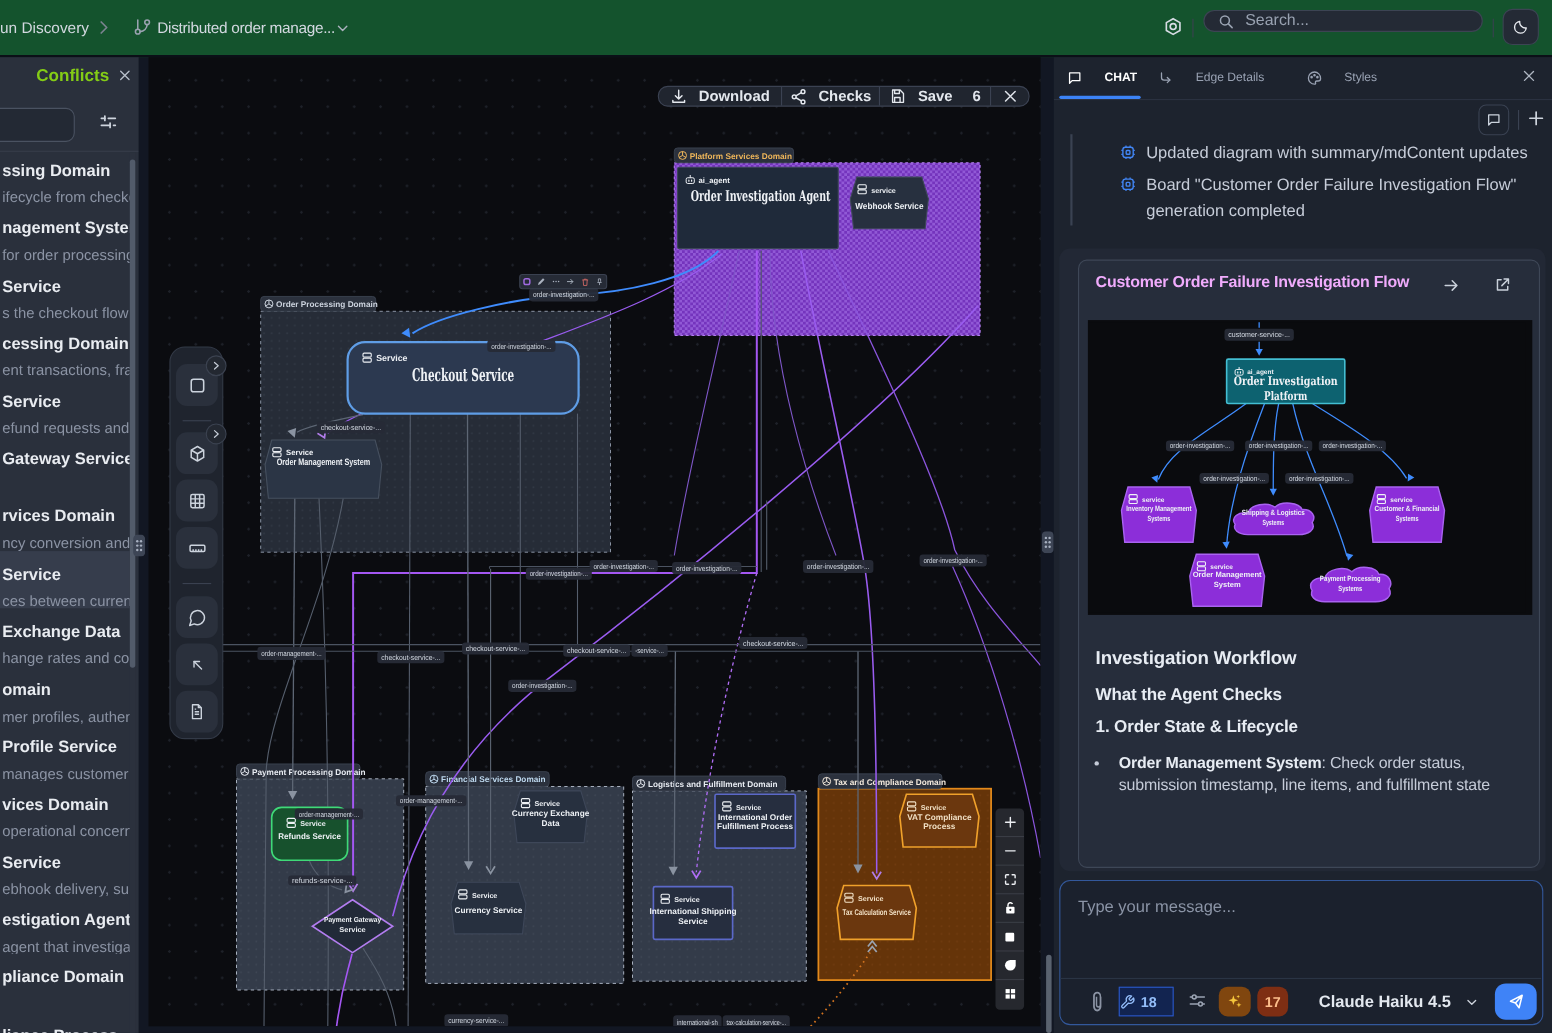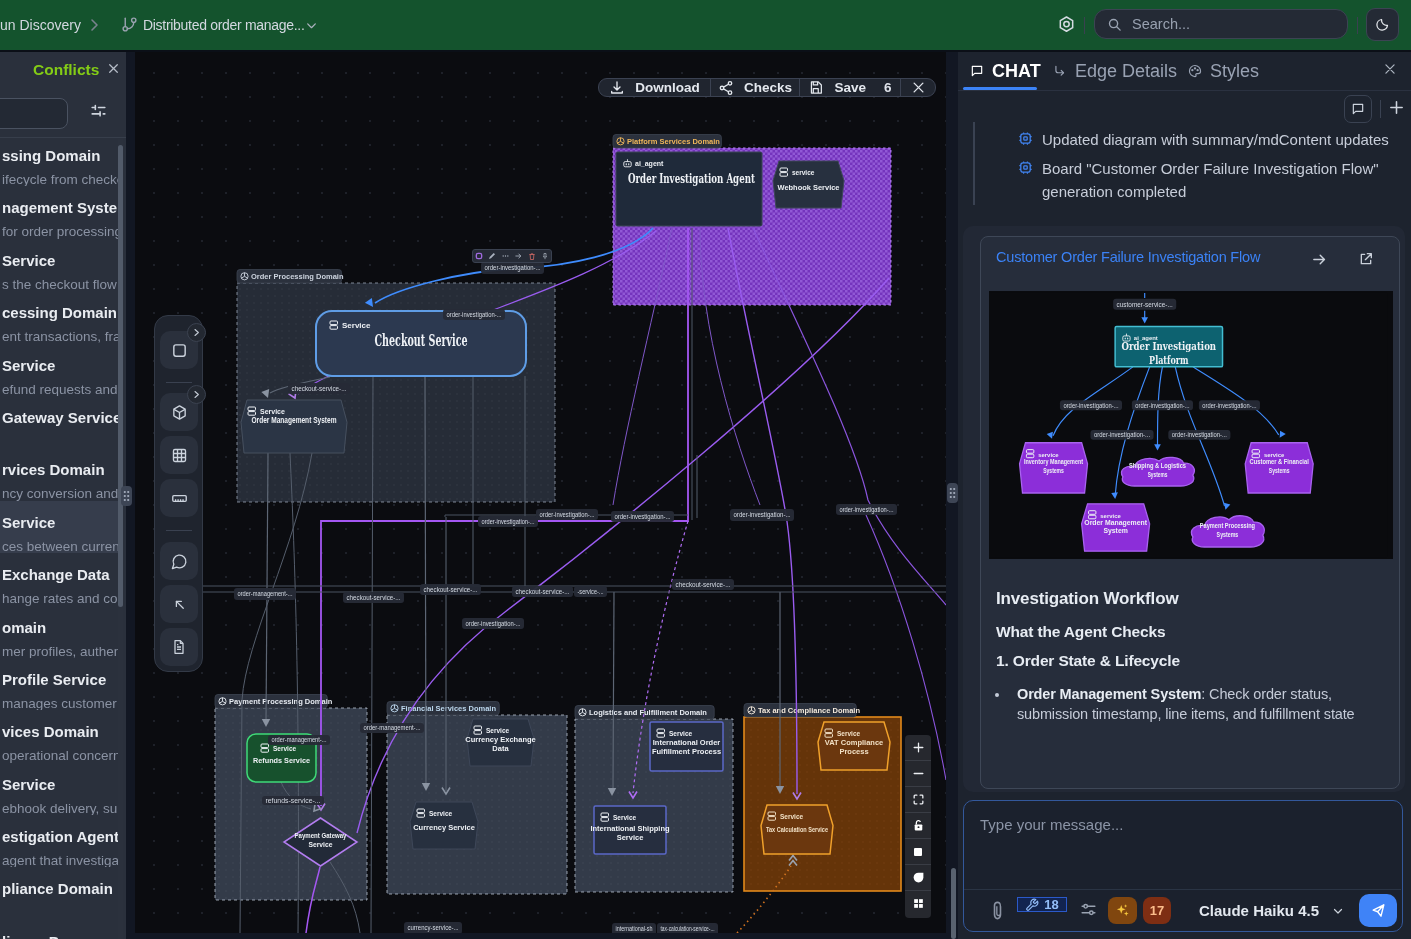--- a/index.html
+++ b/index.html
@@ -9,21 +9,21 @@
   svg{display:block}
   
   #topbar{left:0;top:0;width:1411px;height:50px;background:#14532d;border-bottom:2px solid #0b0f17}
   #topbar .crumb{font-size:14px;color:#d3d8e0;line-height:50px;white-space:nowrap}
   #crumb-sep{left:90px;top:0;color:#7a828f;font-size:13px}
   #branch-icon{left:121px;top:16px;color:#9aa2b0}
   #crumb-name{left:143px;letter-spacing:-0.3px}
   #crumb-caret{left:305px;top:19px;color:#aab1bd}
   #gear-btn{left:1057px;top:14px;width:20px;height:22px;color:#d6dbe3}
   #hdr-div1{left:1084px;top:17px;width:1px;height:17px;background:#3a4150}
-  #searchbox{left:1094px;top:9px;width:254px;height:30px;border:1px solid #3c4453;border-radius:12px;background:#242a35;display:flex;align-items:center;box-sizing:border-box}
+  #searchbox{left:1094px;top:9px;width:254px;height:20px;border:1px solid #3c4453;border-radius:12px;background:#242a35;display:flex;align-items:center;box-sizing:border-box}
   #searchbox .mag{margin-left:12px;color:#9aa3b2}
   #searchbox .ph{margin-left:10px;font-size:14.5px;color:#98a1b0}
   #hdr-div2{left:1357px;top:17px;width:1px;height:17px;background:#3a4150}
   #moon-btn{left:1366px;top:8px;width:33px;height:33px;border:1px solid #3c4453;border-radius:9px;background:#242a35;display:flex;align-items:center;justify-content:center;box-sizing:border-box;color:#e8ebf0}
   
   #sidebar{left:0;top:52px;width:126px;height:887px;background:#2a303c;overflow:hidden}
   #sb-title{left:33px;top:9px;font-size:15.5px;font-weight:bold;color:#84cc16}
   #sb-close{left:107px;top:10px;font-size:15px;color:#b6bdc8}
   #sb-search{left:-46px;top:46px;width:112px;height:29px;border:1px solid #4a5261;border-radius:8px;background:#232934}
   #sb-filter{left:89px;top:50px;width:20px;height:20px;color:#ced4dd}
@@ -55,51 +55,51 @@
   .pal-badge{position:absolute;right:-8px;top:-8px;width:17px;height:17px;border-radius:50%;background:#232831;border:1px solid #3b4250;display:flex;align-items:center;justify-content:center;color:#c3cad4}
   
   #zoombar{left:770px;top:683px;width:26px;height:183px;background:#26282e;border-radius:4px;overflow:hidden}
   .zb-btn{height:25px;display:flex;align-items:center;justify-content:center;color:#eceef2;border-bottom:1px solid #3a3d45}
   .zb-btn:last-child{border-bottom:none}
   
   #edgebar{left:337px;top:197px;width:80px;height:14px;background:#262b36;border:1px solid #3a4150;border-radius:3px;display:flex;align-items:center;justify-content:space-around;box-sizing:border-box}
   
   #panel{left:958px;top:52px;width:453px;height:887px;background:#1d232e;overflow:hidden}
   #tabs{left:0;top:0;width:453px;height:38px;border-bottom:1px solid #2a3140}
-  .tab{position:absolute;top:0;height:38px;display:flex;align-items:center;gap:8px;font-size:18px;color:#99a2b3}
+  .tab{position:absolute;top:0;height:38px;display:flex;align-items:center;gap:20px;font-size:11px;color:#99a2b3}
   .tab.active{color:#fff;font-weight:bold}
   #tab-underline{left:5px;top:35px;width:74px;height:3px;background:#3c83f6;border-radius:2px}
   #tabs-close{left:425px;top:10px;color:#aeb6c2;font-size:15px}
   #ctrl-bubble{left:386px;top:43px;width:28px;height:28px;border:1px solid #3a4252;border-radius:7px;display:flex;align-items:center;justify-content:center;color:#ccd3dd;box-sizing:border-box}
   #ctrl-div{left:422px;top:48px;width:1px;height:18px;background:#3a4252}
   #ctrl-plus{left:430px;top:47px;color:#ced4dd}
   #msg-line{left:15px;top:70px;width:2px;height:83px;background:#3a4252}
   .msg{position:absolute;left:84px;width:350px;font-size:15px;line-height:23px;color:#c7cdd9}
   .msg-icon{position:absolute;left:60px;width:15px;height:15px}
   
   #bubble{left:5px;top:174px;width:442px;height:566px;background:#222835;border-radius:10px}
   #card{left:17px;top:10px;width:420px;height:553px;background:#262d3b;border:1px solid #3e4757;border-radius:8px;box-sizing:border-box;overflow:hidden}
-  #card-title{left:15px;top:12px;font-size:14.5px;letter-spacing:-0.2px;font-weight:normal;color:#3b82f6;white-space:nowrap}
+  #card-title{left:15px;top:12px;font-size:14.5px;letter-spacing:-0.2px;font-weight:bold;color:#f0abfc;white-space:nowrap}
   #card-arrow{left:330px;top:14px;color:#c9d0da}
   #card-ext{left:377px;top:14px;color:#c9d0da}
   #minimap{left:8px;top:54px;width:404px;height:268px;background:#0a0b0e}
   #card-content{left:15px;top:352px;width:385px;color:#c5cbd8;font-size:14.5px;letter-spacing:-0.15px;line-height:20px}
   #card-content .h1{font-size:17px;font-weight:bold;color:#e7ecf3;margin:0 0 13px 0}
   #card-content .p{margin:0 0 14px 0}
   #card-content .h2{font-size:15.5px;font-weight:bold;color:#e7ecf3;margin:0 0 9px 0}
   #card-content .h3{font-size:15.5px;font-weight:bold;color:#e7ecf3;margin:0 0 13px 0}
   #card-content li{margin:0;padding-left:7px}
   #card-content ul{margin:0;padding-left:14px;list-style:disc}
   #card-content b{color:#e7ecf3}
   
   #chatbox{left:5px;top:748px;width:440px;height:132px;border:1.5px solid #33589b;border-radius:10px;background:#1b212d;box-sizing:border-box}
   #chat-ph{left:16px;top:15px;font-size:15px;color:#8b94a6}
   #chat-foot{left:0px;bottom:0px;width:437px;height:41px;border-top:1px solid #2a3444}
   #clip{left:27px;top:10px;color:#8b93a3}
-  #badge-tools{left:53px;top:7px;width:50px;height:15px;border-radius:0;background:#122450;border:1.5px solid #2b59c9;box-sizing:border-box;display:flex;align-items:center;justify-content:center;gap:5px;color:#93bdf9;font-size:13px;font-weight:bold}
+  #badge-tools{left:53px;top:7px;width:50px;height:27px;border-radius:0;background:#122450;border:1.5px solid #2b59c9;box-sizing:border-box;display:flex;align-items:center;gap:5px;color:#93bdf9;font-size:13px;font-weight:bold}
   #sliders{left:116px;top:11px;color:#9aa3b2}
   #badge-spark{left:144px;top:7px;width:29px;height:27px;border-radius:8px;background:#80460f;display:flex;align-items:center;justify-content:center}
   #badge-17{left:179px;top:7px;width:28px;height:27px;border-radius:8px;background:#7e2e13;display:flex;align-items:center;justify-content:center;color:#fcbd8b;font-size:13px;font-weight:bold}
   #model{right:82px;top:12px;font-size:15px;font-weight:bold;color:#e3e8ef;white-space:nowrap}
   #model-caret{right:57px;top:15px;color:#cdd3dc}
   #send-btn{right:4px;top:4px;width:38px;height:33px;border-radius:10px;background:#3f83f7;display:flex;align-items:center;justify-content:center}
 </style>
 </head>
 <body>
 

